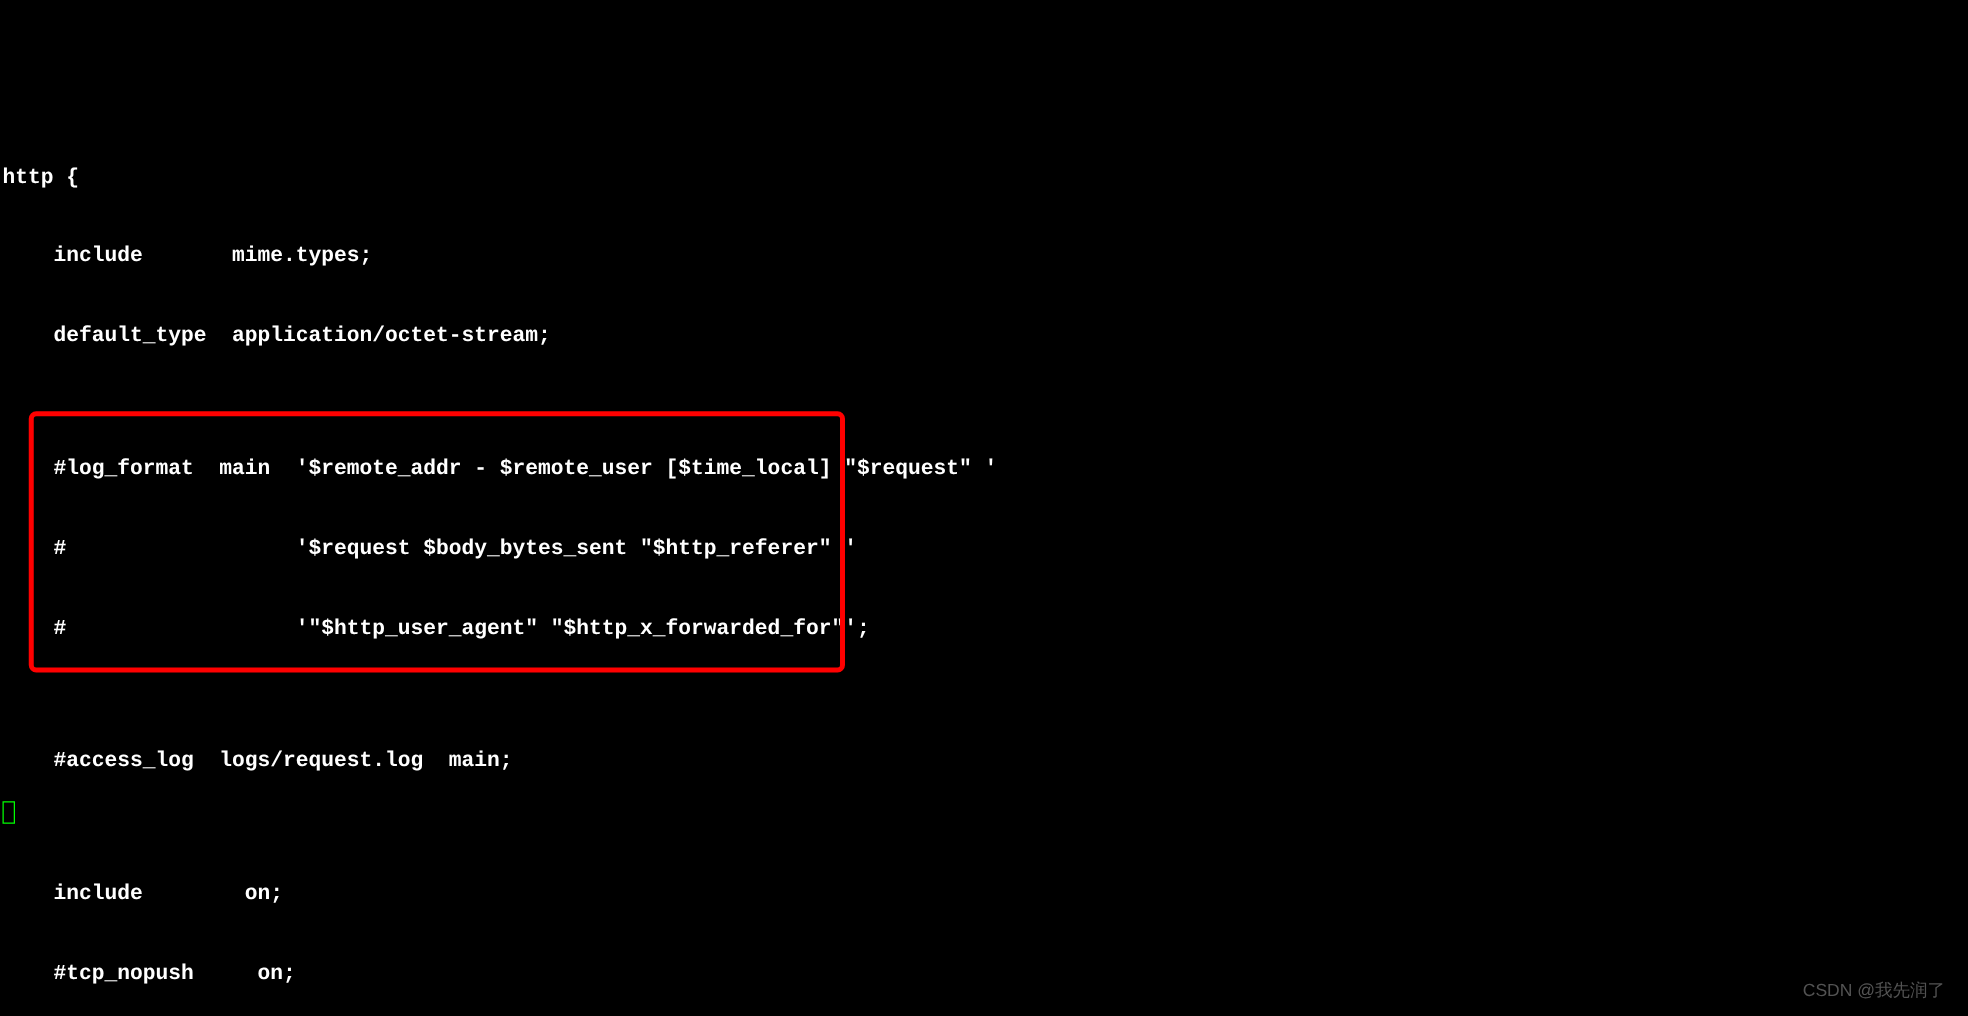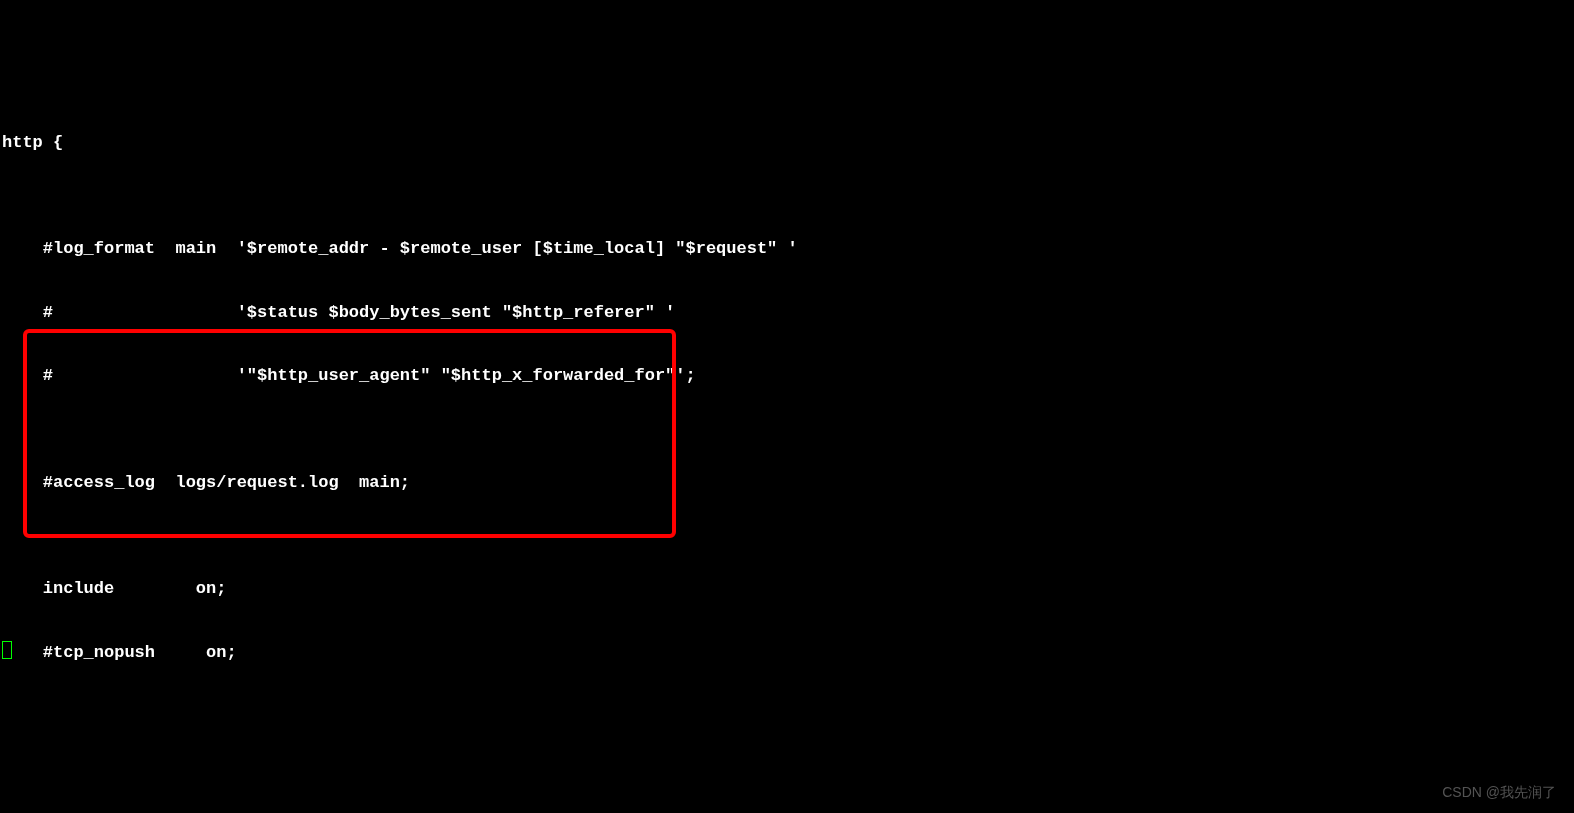--- a/index.html
+++ b/index.html
@@ -58,23 +58,25 @@
       display: block;
     }
   </style>
 </head>
 <body>
 
 
 
 <div class="terminal-content">
   <span class="code-line">http {</span>
+  <span class="code-line">    include       mime.types;</span>
+  <span class="code-line">    default_type  application/octet-stream;</span>
   <span class="code-line"></span>
   <span class="code-line">    #log_format  main  '$remote_addr - $remote_user [$time_local] "$request" '</span>
-  <span class="code-line">    #                  '$status $body_bytes_sent "$http_referer" '</span>
+  <span class="code-line">    #                  '$request $body_bytes_sent "$http_referer" '</span>
   <span class="code-line">    #                  '"$http_user_agent" "$http_x_forwarded_for"';</span>
   <span class="code-line"></span>
   <span class="code-line">    #access_log  logs/request.log  main;</span>
   <span class="code-line"></span>
   <span class="code-line">    include        on;</span>
   <span class="code-line">    #tcp_nopush     on;</span>
   <span class="code-line"></span>
   
   
   <span class="code-line"></span>

